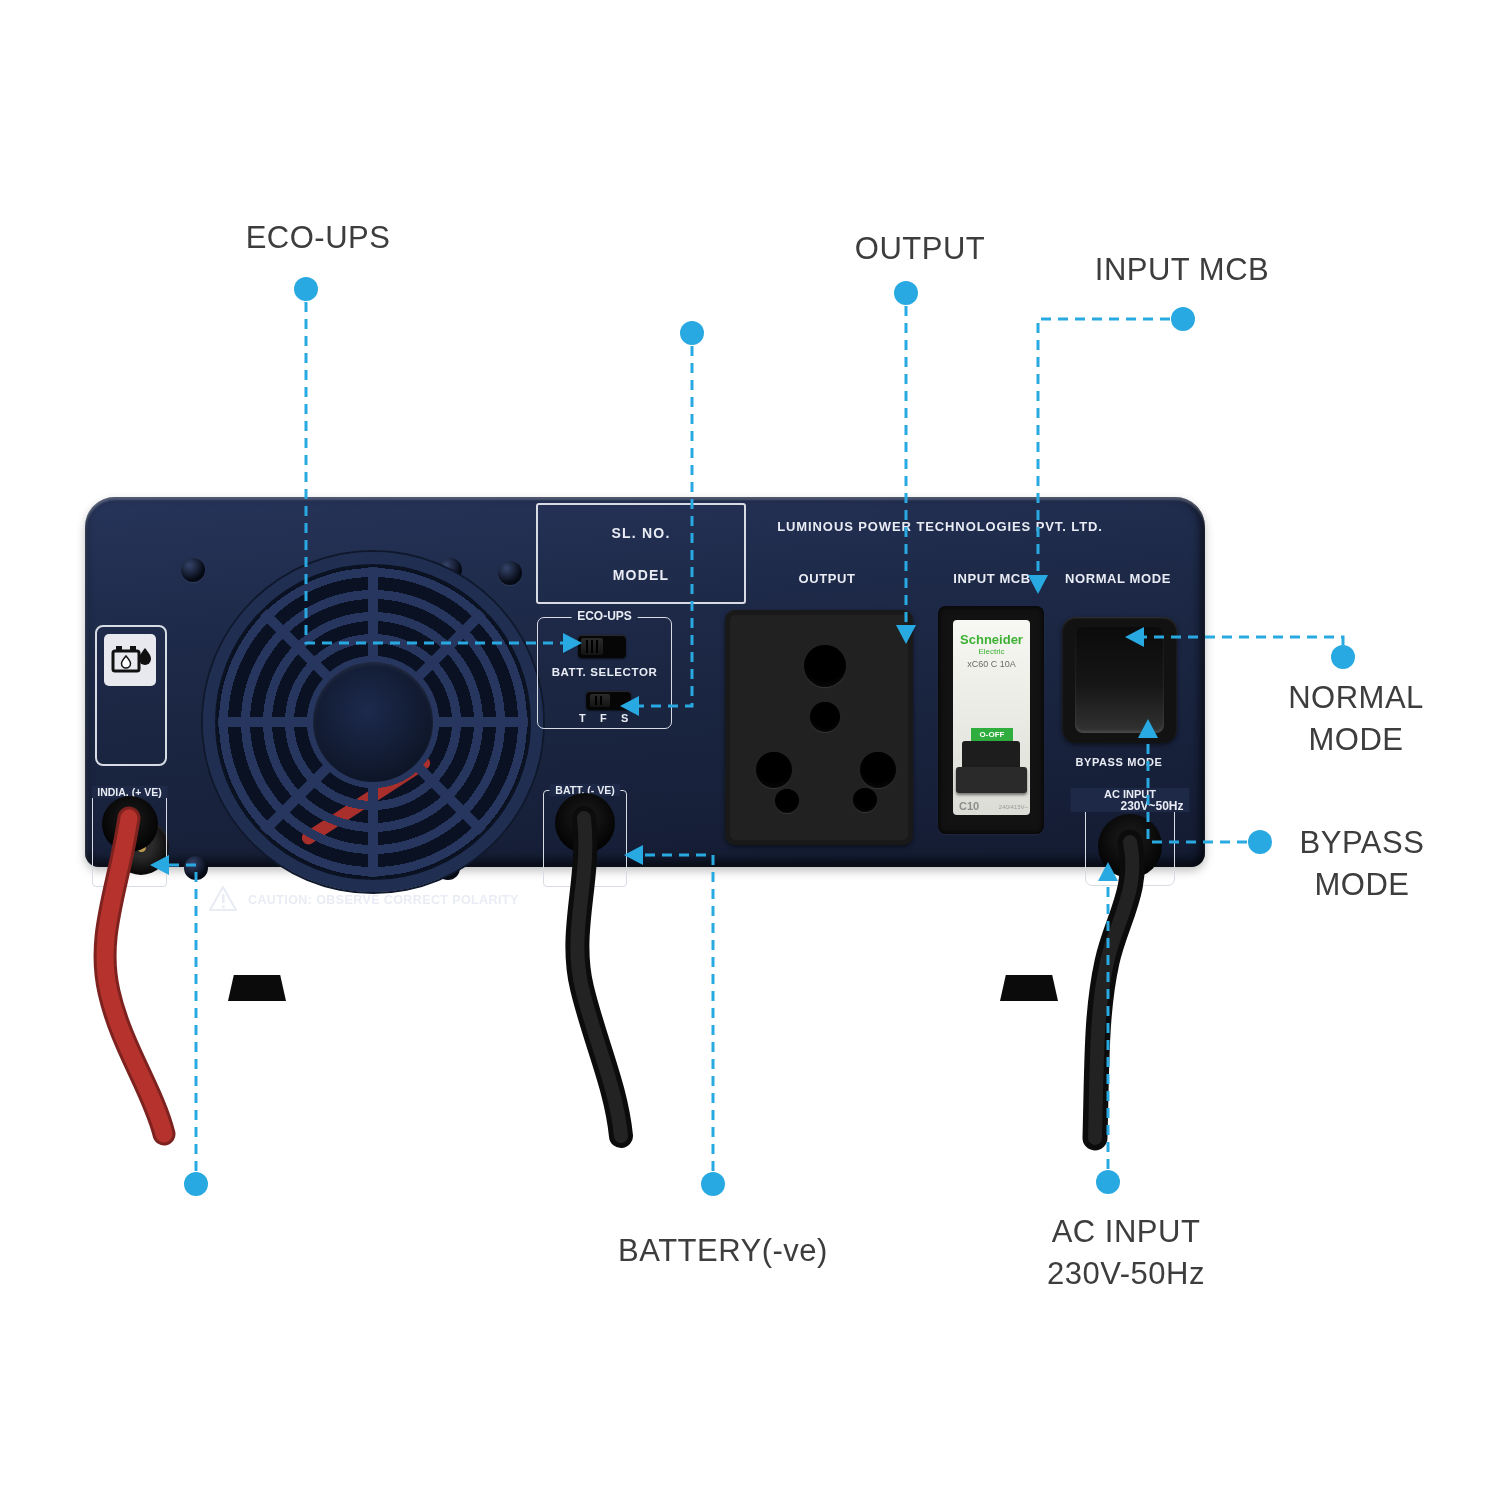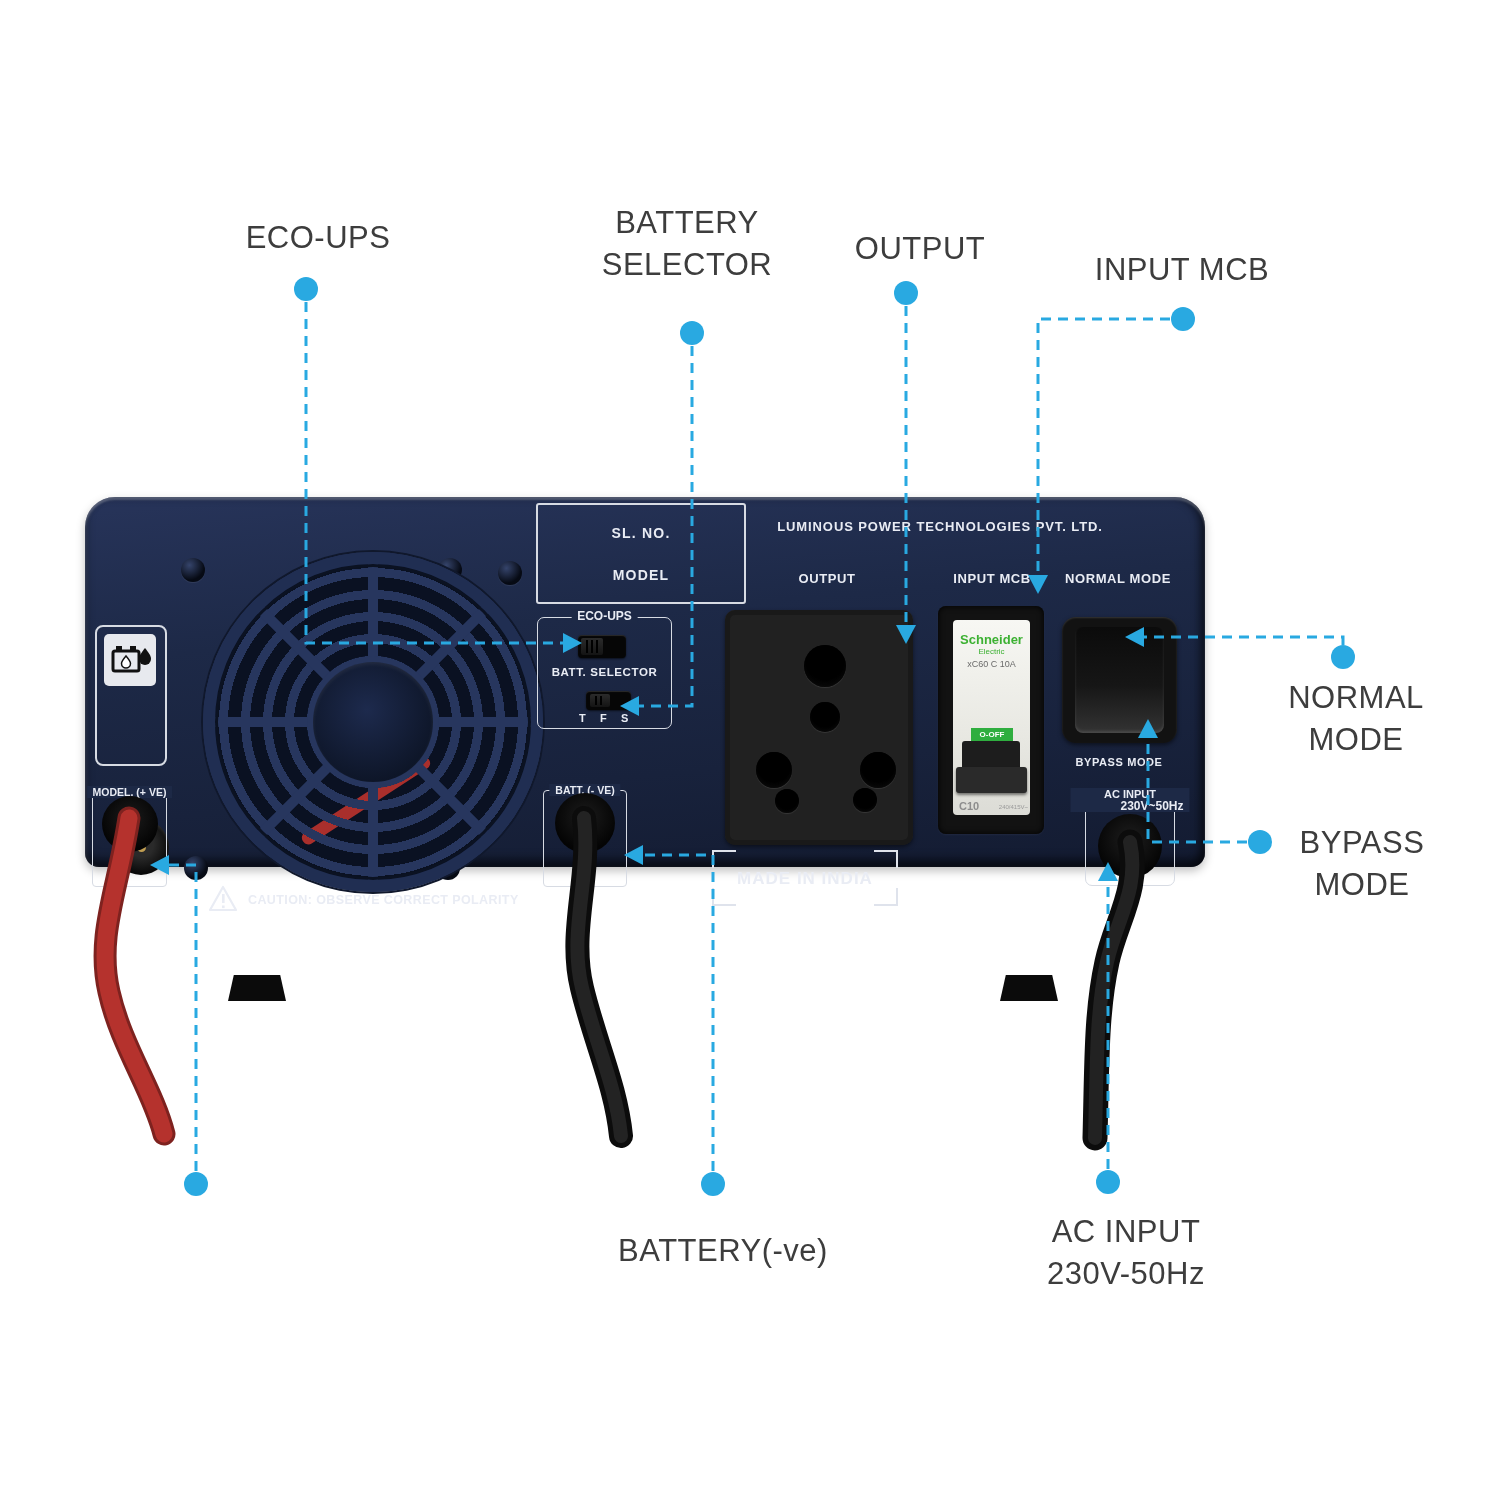--- a/index.html
+++ b/index.html
@@ -203,37 +203,30 @@
     <div class="ptxt ctr" style="left:1034px;top:259px;font-size:11px;">BYPASS MODE</div>
 
     <div class="wbox" style="left:1000px;top:298px;width:88px;height:89px;border-width:1.5px;">
       <div class="legend" style="top:-8px;font-size:11px;text-align:center;line-height:12px;">
         <div>AC INPUT</div>
         <div style="font-size:12px;margin-left:44px;">230V~50Hz</div>
       </div>
       <div class="ac-port"></div>
     </div>
 
-    <div style="position:absolute;left:627px;top:353px;width:186px;height:56px;">
-      <div class="cbr tl"></div>
-        <div class="cbr tr"></div>
-        <div class="cbr bl"></div>
-        <div class="cbr br"></div>
-      <div class="ptxt ctr" style="left:50%;top:19px;font-size:17px;letter-spacing:1px;">MADE IN INDIA</div>
-    </div>
 
     <svg class="layer" style="left:123px;top:388px;" width="30" height="28" viewBox="0 0 30 28">
       <path d="M15 2 L28 25 L2 25 Z" fill="none" stroke="#e9ecf4" stroke-width="2.2" stroke-linejoin="round"></path>
       <rect x="14" y="9" width="2.6" height="9" fill="#e9ecf4"></rect>
       <rect x="14" y="20.5" width="2.6" height="2.6" fill="#e9ecf4"></rect>
     </svg>
     <div class="ptxt" style="left:163px;top:396px;font-size:12.5px;letter-spacing:.4px;">CAUTION: OBSERVE CORRECT POLARITY</div>
 
     <div class="wbox" style="left:7px;top:295px;width:73px;height:93px;border-width:1.5px;border-radius:4px;">
-      <div class="legend" style="top:-7px;font-size:10.5px;">MODEL. (+ VE)</div>
+      <div class="legend" style="top:-7px;font-size:10.5px;">INDIA. (+ VE)</div>
       <div style="position:absolute;left:9px;top:3px;width:56px;height:56px;border-radius:50%;
                   background:radial-gradient(circle at 50% 40%,#1c1c1c,#040404 70%);"></div>
     </div>
     <div class="wbox" style="left:458px;top:293px;width:82px;height:95px;border-width:1.5px;border-radius:4px;">
       <div class="legend" style="top:-7px;font-size:10.5px;">BATT. (- VE)</div>
       <div style="position:absolute;left:11px;top:2px;width:60px;height:60px;border-radius:50%;
                   background:radial-gradient(circle at 50% 40%,#1c1c1c,#040404 70%);"></div>
     </div>
   </div>
 
@@ -278,24 +271,20 @@
       <polygon points="1125,637 1144,627 1144,647"></polygon>
       <polygon points="1148,719 1138,738 1158,738"></polygon>
       <polygon points="150,865 169,855 169,875"></polygon>
       <polygon points="624,855 643,845 643,865"></polygon>
       <polygon points="1108,862 1098,881 1118,881"></polygon>
     </g>
   </svg>
 
   <div class="ann" style="left:318px;top:217px;">ECO-UPS</div>
 
-  <div class="ann" style="left:687px;top:202px;">
-    <div>BATTERY</div>
-    <div>SELECTOR</div>
-  </div>
 
   <div class="ann" style="left:920px;top:228px;">OUTPUT</div>
 
   <div class="ann" style="left:1182px;top:249px;">INPUT MCB</div>
 
   <div class="ann" style="left:1356px;top:677px;">
     <div>NORMAL</div>
     <div>MODE</div>
   </div>
 

